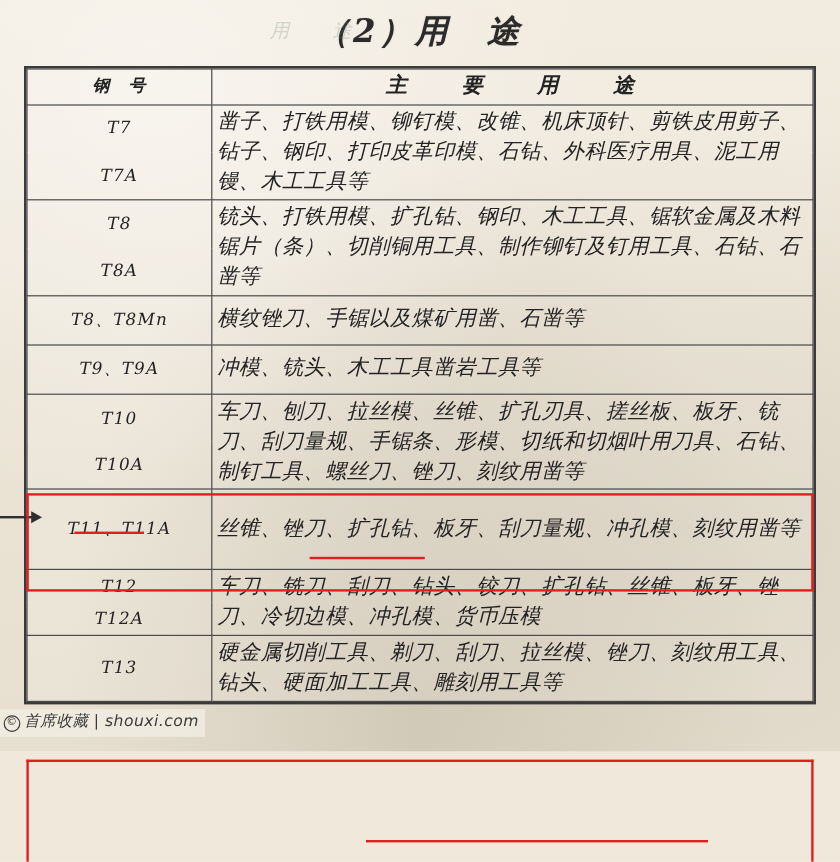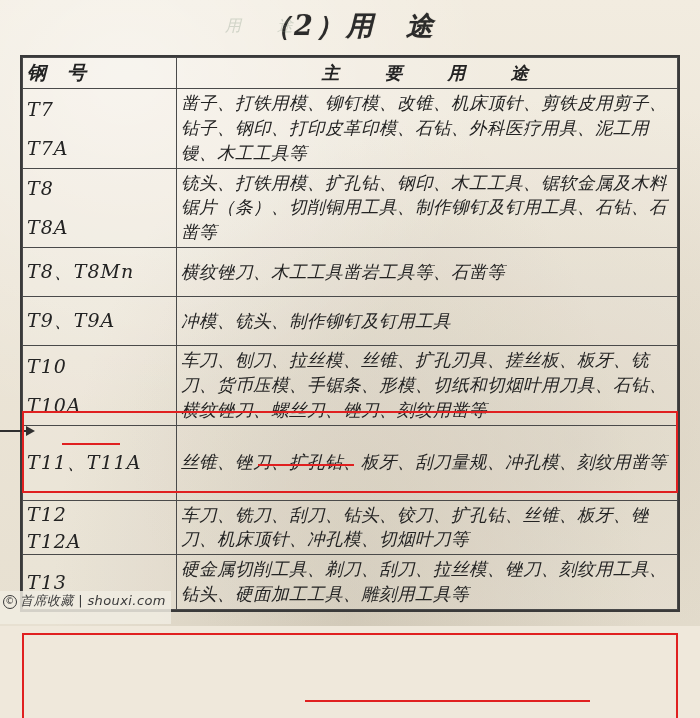--- a/index.html
+++ b/index.html
@@ -59,22 +59,22 @@
     font-family: "DejaVu Serif", "Liberation Serif", serif;
     color: #232323;
   }
   table.steel td, table.steel th {
     border: 1px solid #4a4a4a;
     vertical-align: middle;
     padding: 2px 4px;
   }
   .col-code {
     width: 145px;
-    text-align: left;
-    font-size: 19px;
+    text-align: center;
+    font-size: 14px;
     letter-spacing: 1px;
     white-space: nowrap;
   }
   .col-use {
     font-size: 17.5px;
     line-height: 1.42;
     padding: 5px 10px 5px 12px;
     letter-spacing: 0.5px;
   }
   thead th {
@@ -121,26 +121,26 @@
     position: absolute;
     left: 30px; top: 0.5px;
     width: 0; height: 0;
     border-left: 9px solid #2f2f2f;
     border-top: 5px solid transparent;
     border-bottom: 5px solid transparent;
   }
   .watermark {
     position: absolute;
     left: 0;
-    bottom: 2px;
+    bottom: 12px;
     font-family: "DejaVu Sans", "Liberation Sans", sans-serif;
     font-size: 13px;
     color: #3a3a3a;
     background: rgba(240,236,226,0.85);
-    padding: 1px 5px 14px 3px;
+    padding: 1px 5px 4px 3px;
     letter-spacing: 0.4px;
   }
   .wm-c {
     display: inline-block;
     border: 1px solid #3a3a3a;
     border-radius: 50%;
     width: 12px;
     height: 12px;
     line-height: 11px;
     text-align: center;
@@ -190,44 +190,44 @@
         <tr>
           <td class="col-code no-bottom cell-pad-top">T8</td>
           <td class="col-use" rowspan="2">铳头、打铁用模、扩孔钻、钢印、木工工具、锯软金属及木料锯片（条）、切削铜用工具、制作铆钉及钉用工具、石钻、石凿等</td>
         </tr>
         <tr>
           <td class="col-code no-top cell-pad-bot">T8A</td>
         </tr>
 
         <tr>
           <td class="col-code" style="padding:11px 4px;">T8、T8Mn</td>
-          <td class="col-use">横纹锉刀、木工工具凿岩工具等、石凿等</td>
+          <td class="col-use">横纹锉刀、手锯以及煤矿用凿、石凿等</td>
         </tr>
 
         <tr>
           <td class="col-code" style="padding:11px 4px;">T9、T9A</td>
-          <td class="col-use">冲模、铳头、制作铆钉及钉用工具</td>
+          <td class="col-use">冲模、铳头、木工工具凿岩工具等</td>
         </tr>
 
         <tr>
           <td class="col-code no-bottom cell-pad-top">T10</td>
-          <td class="col-use" rowspan="2">车刀、刨刀、拉丝模、丝锥、扩孔刃具、搓丝板、板牙、铳刀、货币压模、手锯条、形模、切纸和切烟叶用刀具、石钻、横纹锉刀、螺丝刀、锉刀、刻纹用凿等</td>
+          <td class="col-use" rowspan="2">车刀、刨刀、拉丝模、丝锥、扩孔刃具、搓丝板、板牙、铳刀、刮刀量规、手锯条、形模、切纸和切烟叶用刀具、石钻、制钉工具、螺丝刀、锉刀、刻纹用凿等</td>
         </tr>
         <tr>
           <td class="col-code no-top cell-pad-bot">T10A</td>
         </tr>
 
         <tr>
           <td class="col-code" style="padding:24px 4px;">T11、T11A</td>
           <td class="col-use">丝锥、锉刀、扩孔钻、板牙、刮刀量规、冲孔模、刻纹用凿等</td>
         </tr>
 
         <tr>
           <td class="col-code no-bottom cell-pad-top">T12</td>
-          <td class="col-use" rowspan="2">车刀、铣刀、刮刀、钻头、铰刀、扩孔钻、丝锥、板牙、锉刀、机床顶针、冲孔模、切烟叶刀等</td>
+          <td class="col-use" rowspan="2">车刀、铣刀、刮刀、钻头、铰刀、扩孔钻、丝锥、板牙、锉刀、冷切边模、冲孔模、货币压模</td>
         </tr>
         <tr>
           <td class="col-code no-top cell-pad-bot">T12A</td>
         </tr>
 
         <tr>
           <td class="col-code" style="padding:16px 4px;">T13</td>
           <td class="col-use">硬金属切削工具、剃刀、刮刀、拉丝模、锉刀、刻纹用工具、钻头、硬面加工工具、雕刻用工具等</td>
         </tr>
       </tbody>

